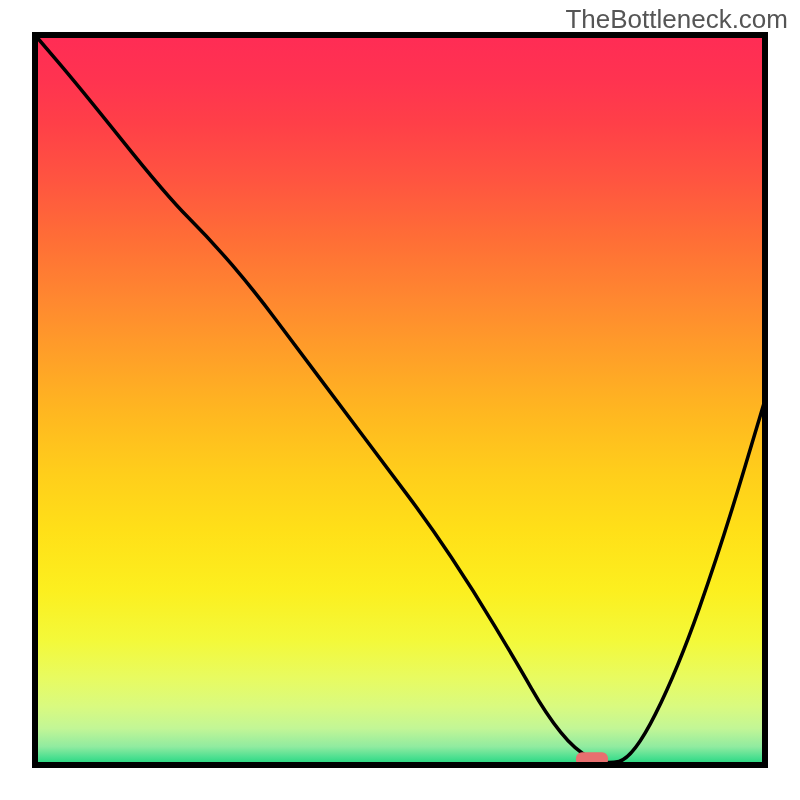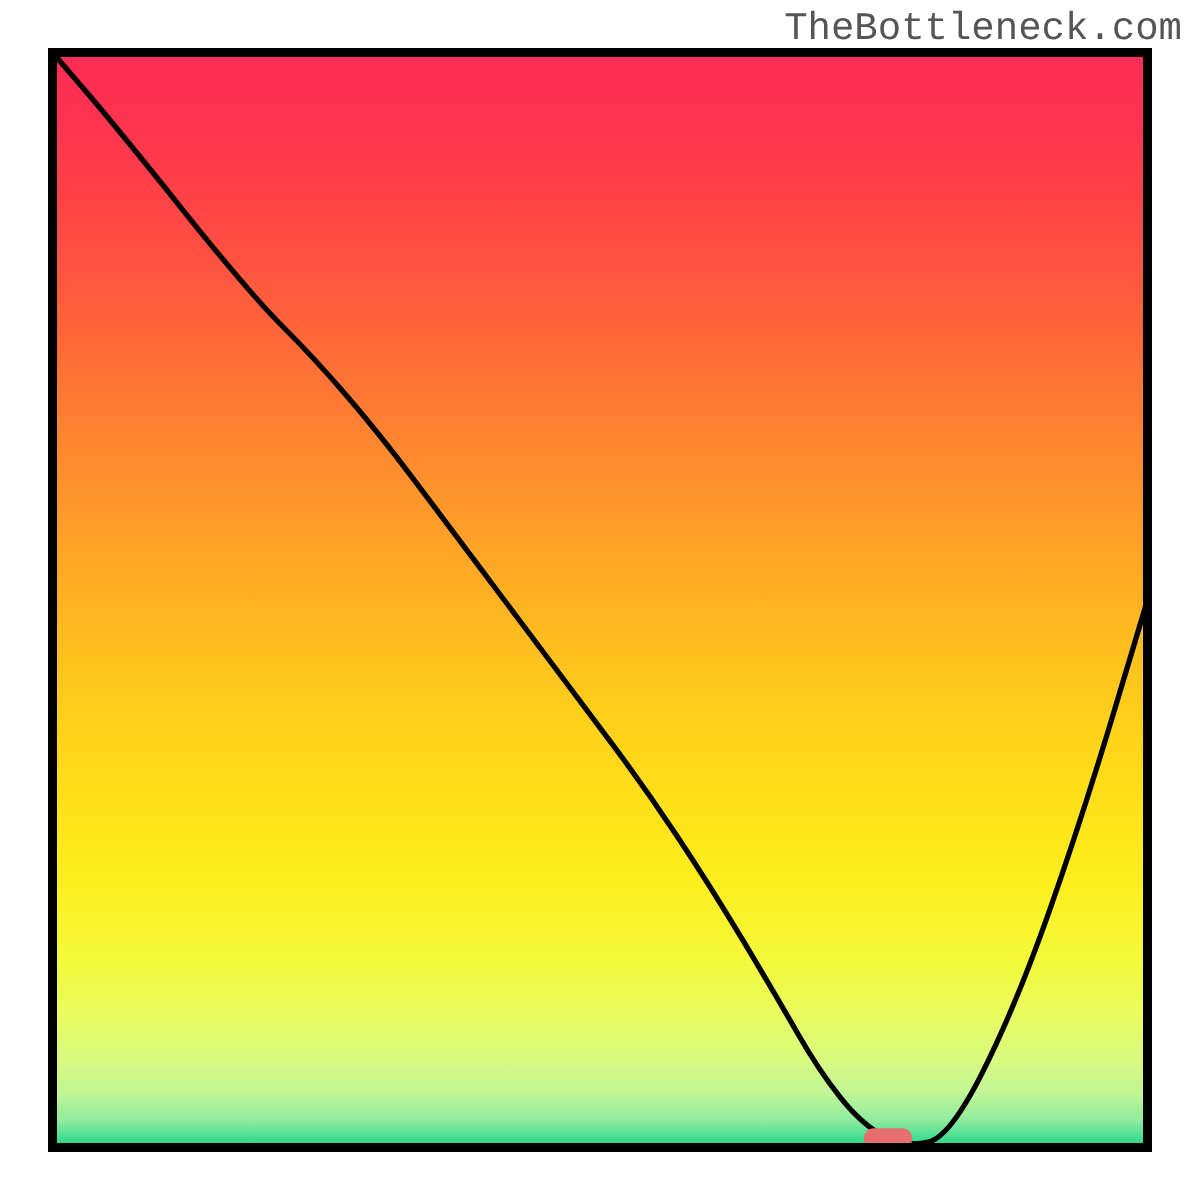--- a/index.html
+++ b/index.html
@@ -7,21 +7,20 @@
     padding: 0;
     width: 800px;
     height: 800px;
     background: #ffffff;
     font-family: Arial, Helvetica, sans-serif;
   }
   .wrap {
     position: relative;
     width: 800px;
     height: 728px;
-    font-family: Liberation Mono, monospace;
   }
   .watermark {
     position: absolute;
     top: 4px;
     right: 12px;
     color: #555555;
     font-size: 26px;
     font-weight: 500;
     letter-spacing: 0;
     z-index: 5;

